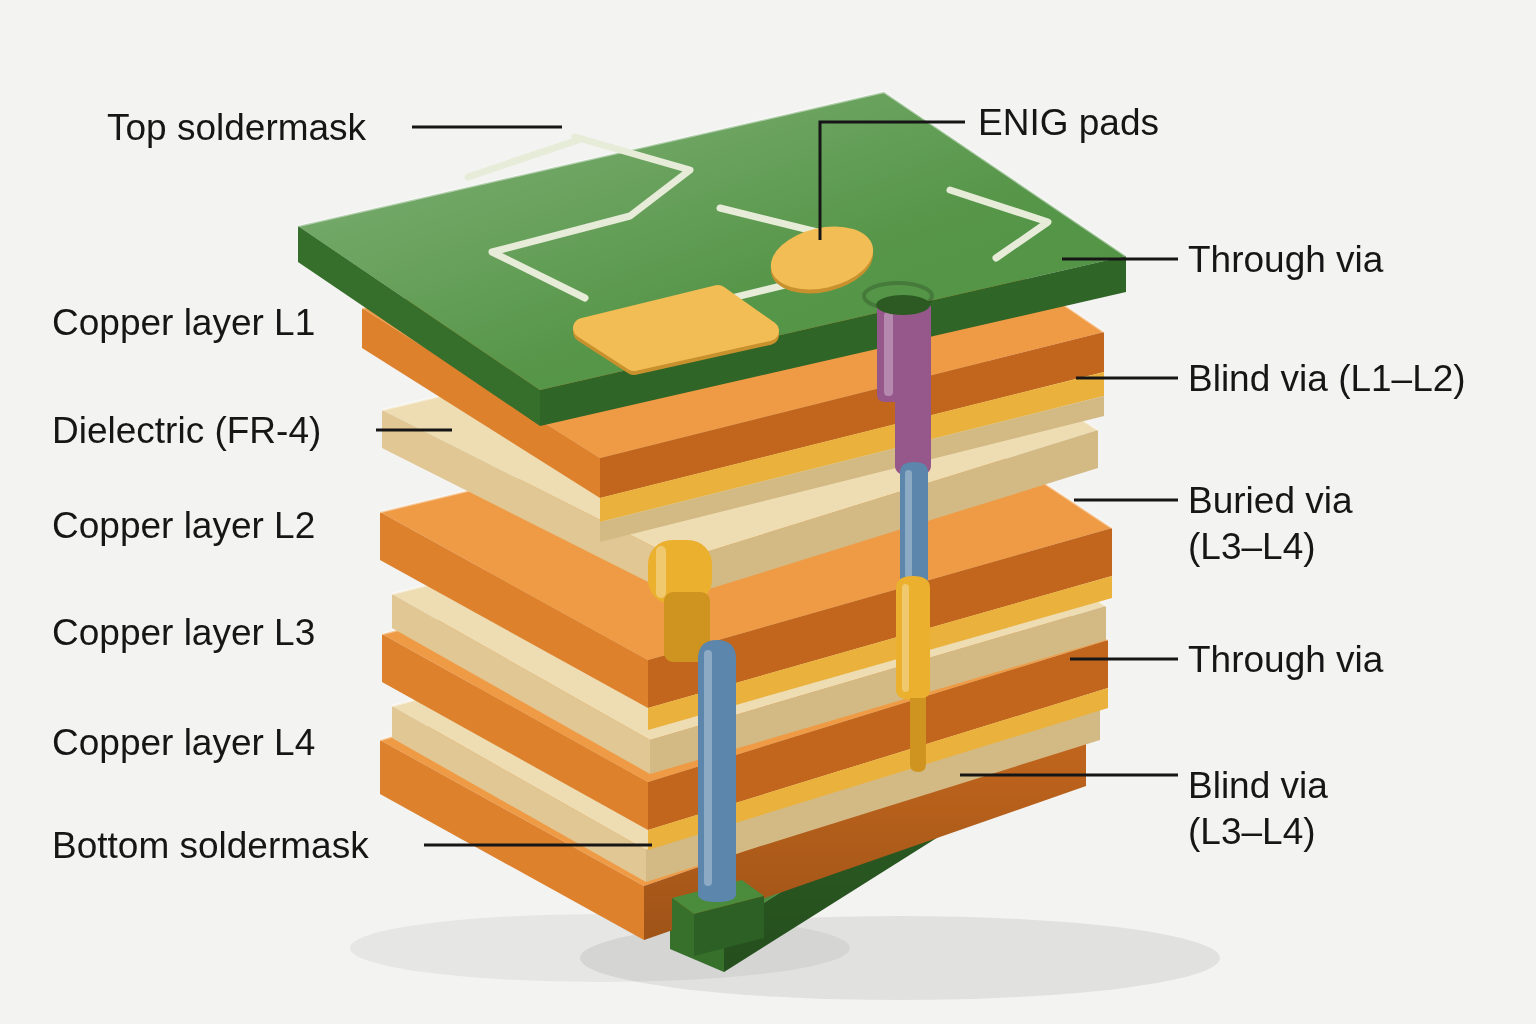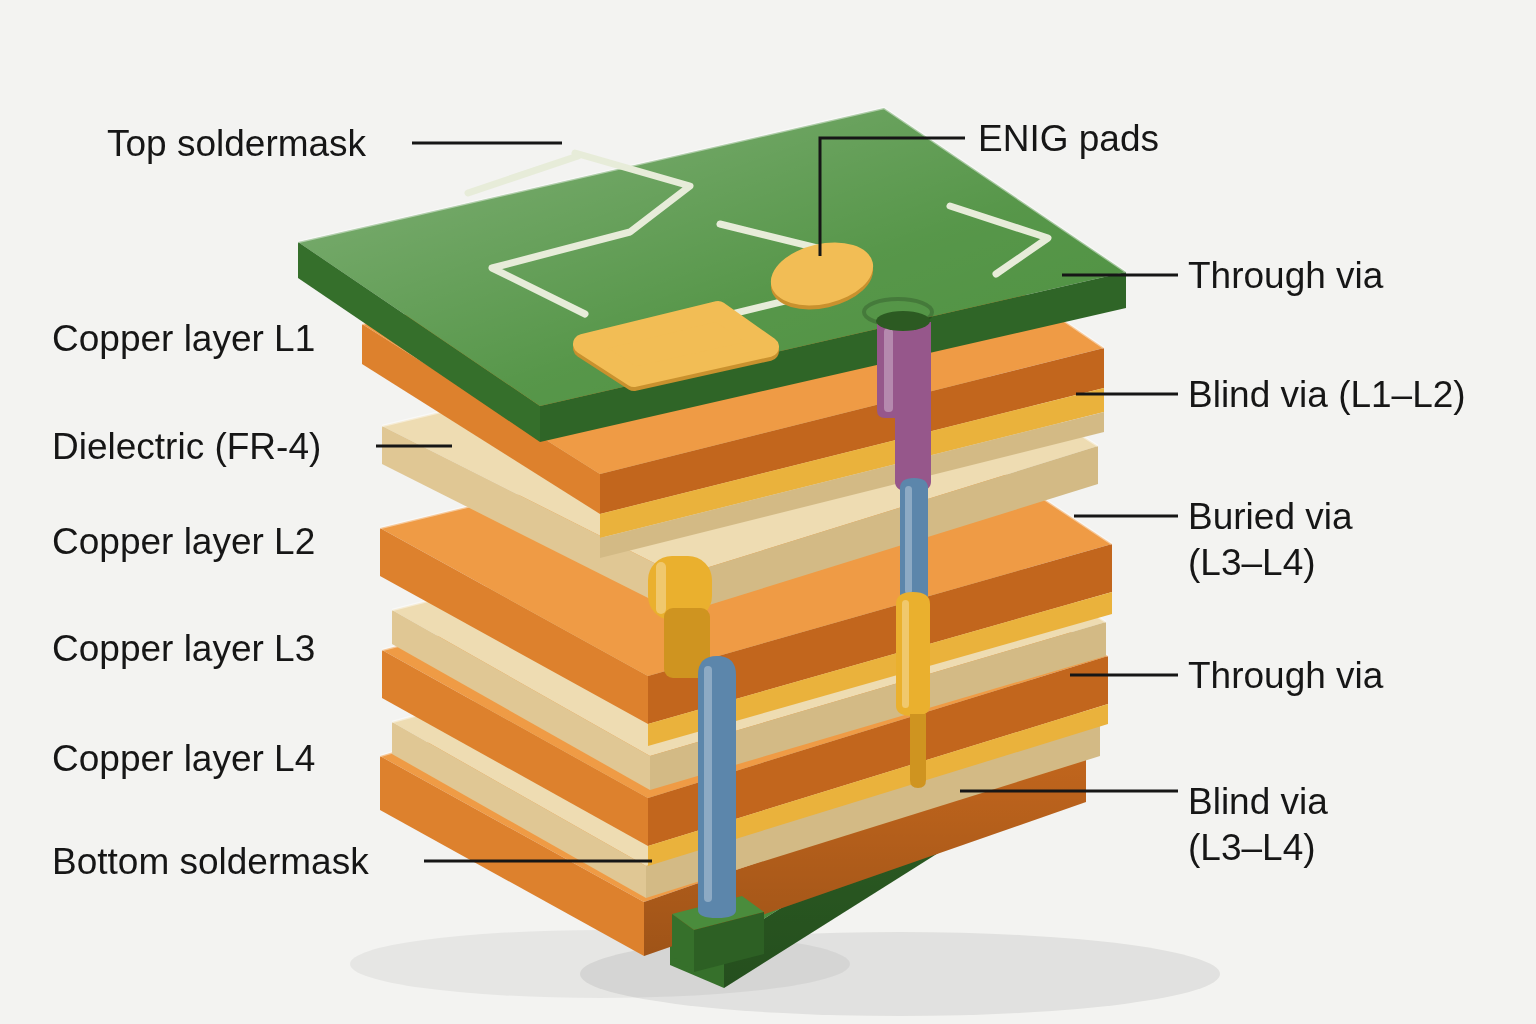--- a/index.html
+++ b/index.html
@@ -1,18 +1,18 @@
 <!DOCTYPE html>
 <html><head>
 <meta charset="utf-8">
 <title>PCB stack-up diagram</title>
 <style>
   html,body{margin:0;padding:0;}
   body{width:1536px;height:1024px;overflow:hidden;background:#f3f3f1;}
-  .stage{position:relative;width:1536px;height:984px;margin-top:16px;}
+  .stage{position:relative;width:1536px;height:984px;}
   svg{display:block;}
   .lbl{font-family:"Liberation Sans","DejaVu Sans",sans-serif;font-size:37px;fill:#161616;}
   .leader{stroke:#161616;stroke-width:3;fill:none;}
   .edgehl{fill:none;stroke:rgba(255,255,255,0.45);stroke-width:2.5;stroke-linejoin:round;}
   .tracepath{fill:none;stroke-width:7;stroke-linecap:round;stroke-linejoin:round;}
   .viahl{fill:rgba(255,255,255,0.30);}
 </style>
 </head>
 <body>
 

